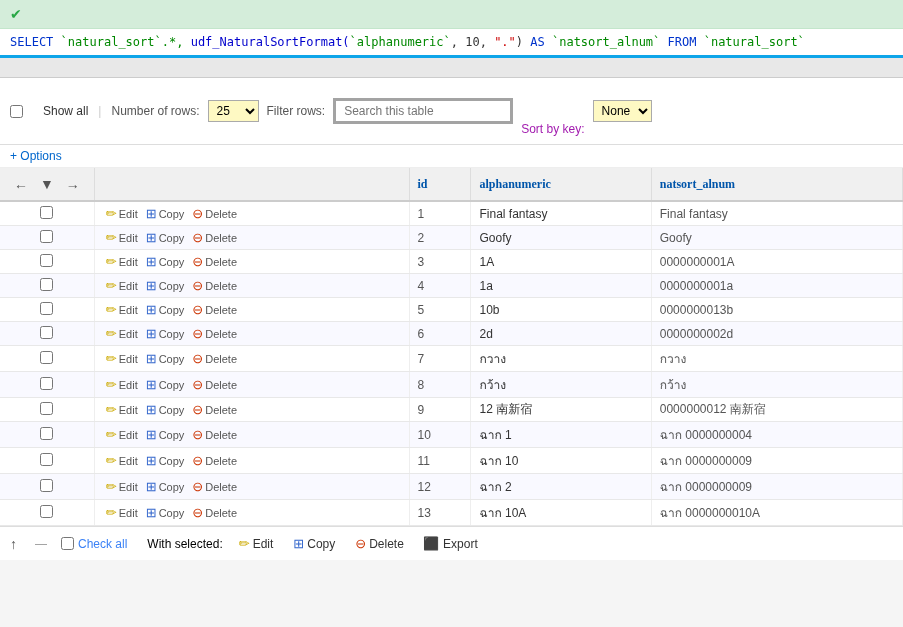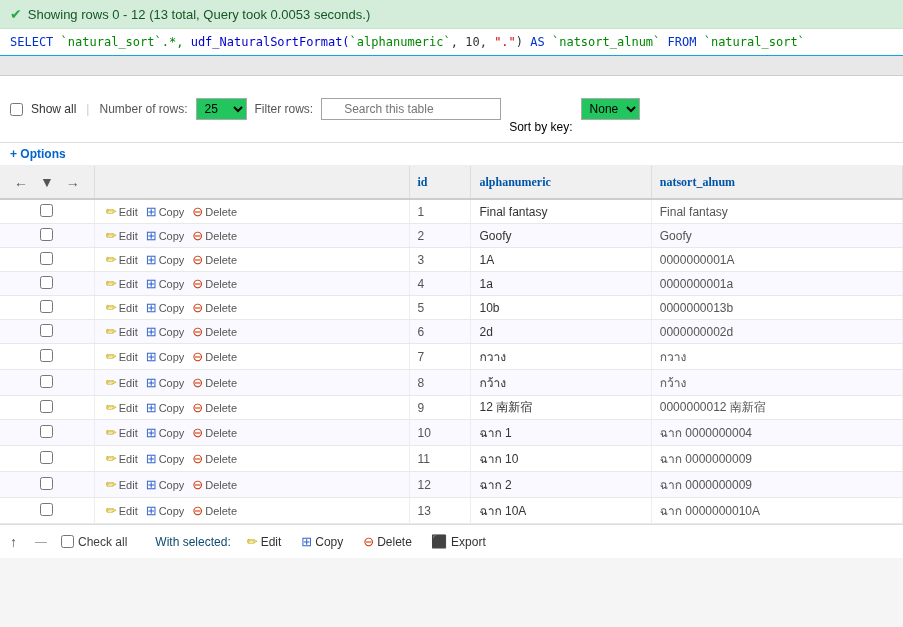--- a/index.html
+++ b/index.html
@@ -16,21 +16,21 @@
       color: #155724;
     }
     .check-icon { color: #28a745; font-size: 14px; }
 
     .sql-bar {
       background: #fff;
       padding: 6px 10px;
       font-family: monospace;
       font-size: 12px;
       color: #333;
-      border-bottom: 1px solid #0ea5e9;
+      border-bottom: 3px solid #0ea5e9;
       white-space: nowrap;
       overflow: hidden;
       text-overflow: ellipsis;
     }
     .sql-bar .kw { color: #0033cc; }
     .sql-bar .tbl { color: #008800; }
     .sql-bar .fn { color: #0000cc; }
     .sql-bar .str { color: #cc0000; }
 
     .toolbar-bar {
@@ -42,45 +42,45 @@
 
     .controls-bar {
       background: #fff;
       padding: 8px 10px;
       display: flex;
       align-items: center;
       gap: 8px;
       border-bottom: 1px solid #ddd;
       flex-wrap: wrap;
     }
-    .controls-bar label { display: flex; align-items: flex-end; gap: 8px; cursor: pointer; }
+    .controls-bar label { display: flex; align-items: flex-end; gap: 20px; cursor: pointer; }
     .controls-bar input[type="checkbox"] { cursor: pointer; }
     .sep { color: #ccc; margin: 0 2px; }
     .controls-bar select {
       border: 1px solid #aaa;
       padding: 2px 4px;
       font-size: 12px;
-      background: #22c55e;
+      background: #fef9c3;
       cursor: pointer;
     }
     .controls-bar input[type="text"] {
-      border: 1px solid #a3a3a3;
-      padding: 3px 22px;
+      border: 3px solid #a3a3a3;
+      padding: 3px 8px;
       font-size: 12px;
       width: 180px;
     }
     .filter-label { color: #555; }
-    .sort-label { color: #000000; margin-top: 36px; }
+    .sort-label { color: #a21caf; margin-top: 36px; }
 
     .options-bar {
       padding: 4px 10px;
       background: #fff;
       border-bottom: 1px solid #eee;
     }
-    .options-link { color: #0066cc; text-decoration: none; font-size: 12px; font-weight: bold; }
+    .options-link { color: #0066cc; text-decoration: none; font-size: 12px; }
 
     .table-container {
       background: #fff;
       overflow-x: auto;
     }
 
     table {
       border-collapse: collapse;
       width: 100%;
       min-width: 500px;
@@ -147,34 +147,33 @@
     .footer-bar {
       display: flex;
       align-items: center;
       gap: 12px;
       padding: 7px 10px;
       background: #fff;
       border-top: 1px solid #ddd;
       font-size: 12px;
     }
     .footer-check { display: flex; align-items: center; gap: 4px; }
-    .check-all-link { color: #404040; cursor: pointer; text-decoration: none; }
-    .with-selected { color: #0c4a6e; margin-left: 16px; }
+    .check-all-link { color: #3b82f6; cursor: pointer; text-decoration: none; }
+    .with-selected { color: #000000; margin-left: 8px; }
     .footer-btn { display: flex; align-items: center; gap: 3px; cursor: pointer; background: none; border: none; font-size: 12px; color: #333; padding: 2px 4px; }
     .export-icon { color: #33aa33; font-size: 13px; }
     .footer-sep { color: #999; margin: 0 2px; }
 
     .up-arrow { font-size: 14px; color: #555; cursor: pointer; margin-right: 4px; }
   </style>
 </head>
 <body>
 
 <div class="status-bar">
   <span class="check-icon">✔</span>
-  <span>Showing rows 0 - 12 (13 total, Query took 0.0053 seconds.)</span>
 </div>
 
 <div class="sql-bar">
   <span class="kw">SELECT</span>
   <span class="tbl"> `natural_sort`.*,</span>
   <span class="fn"> udf_NaturalSortFormat(</span><span class="tbl">`alphanumeric`</span><span>, 10, </span><span class="str">"."</span><span>) </span>
   <span class="kw">AS</span>
   <span class="tbl"> `natsort_alnum` </span>
   <span class="kw">FROM</span>
   <span class="tbl"> `natural_sort`</span>

